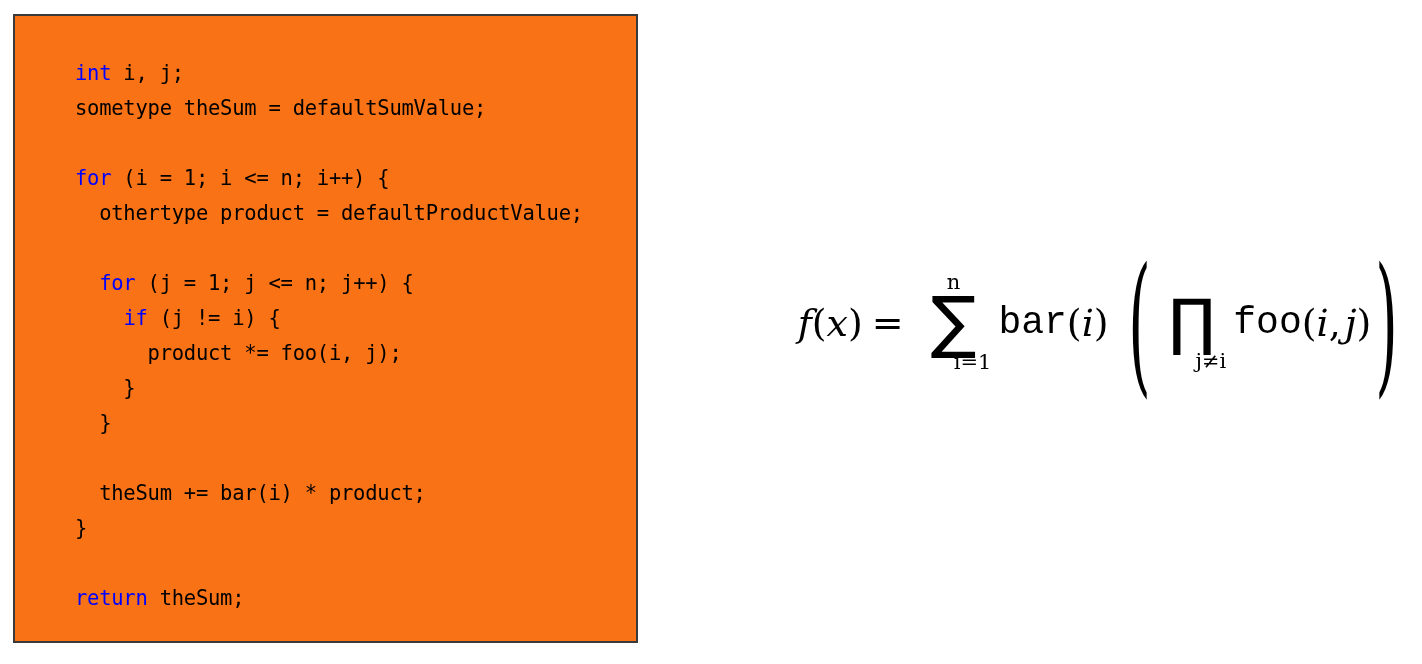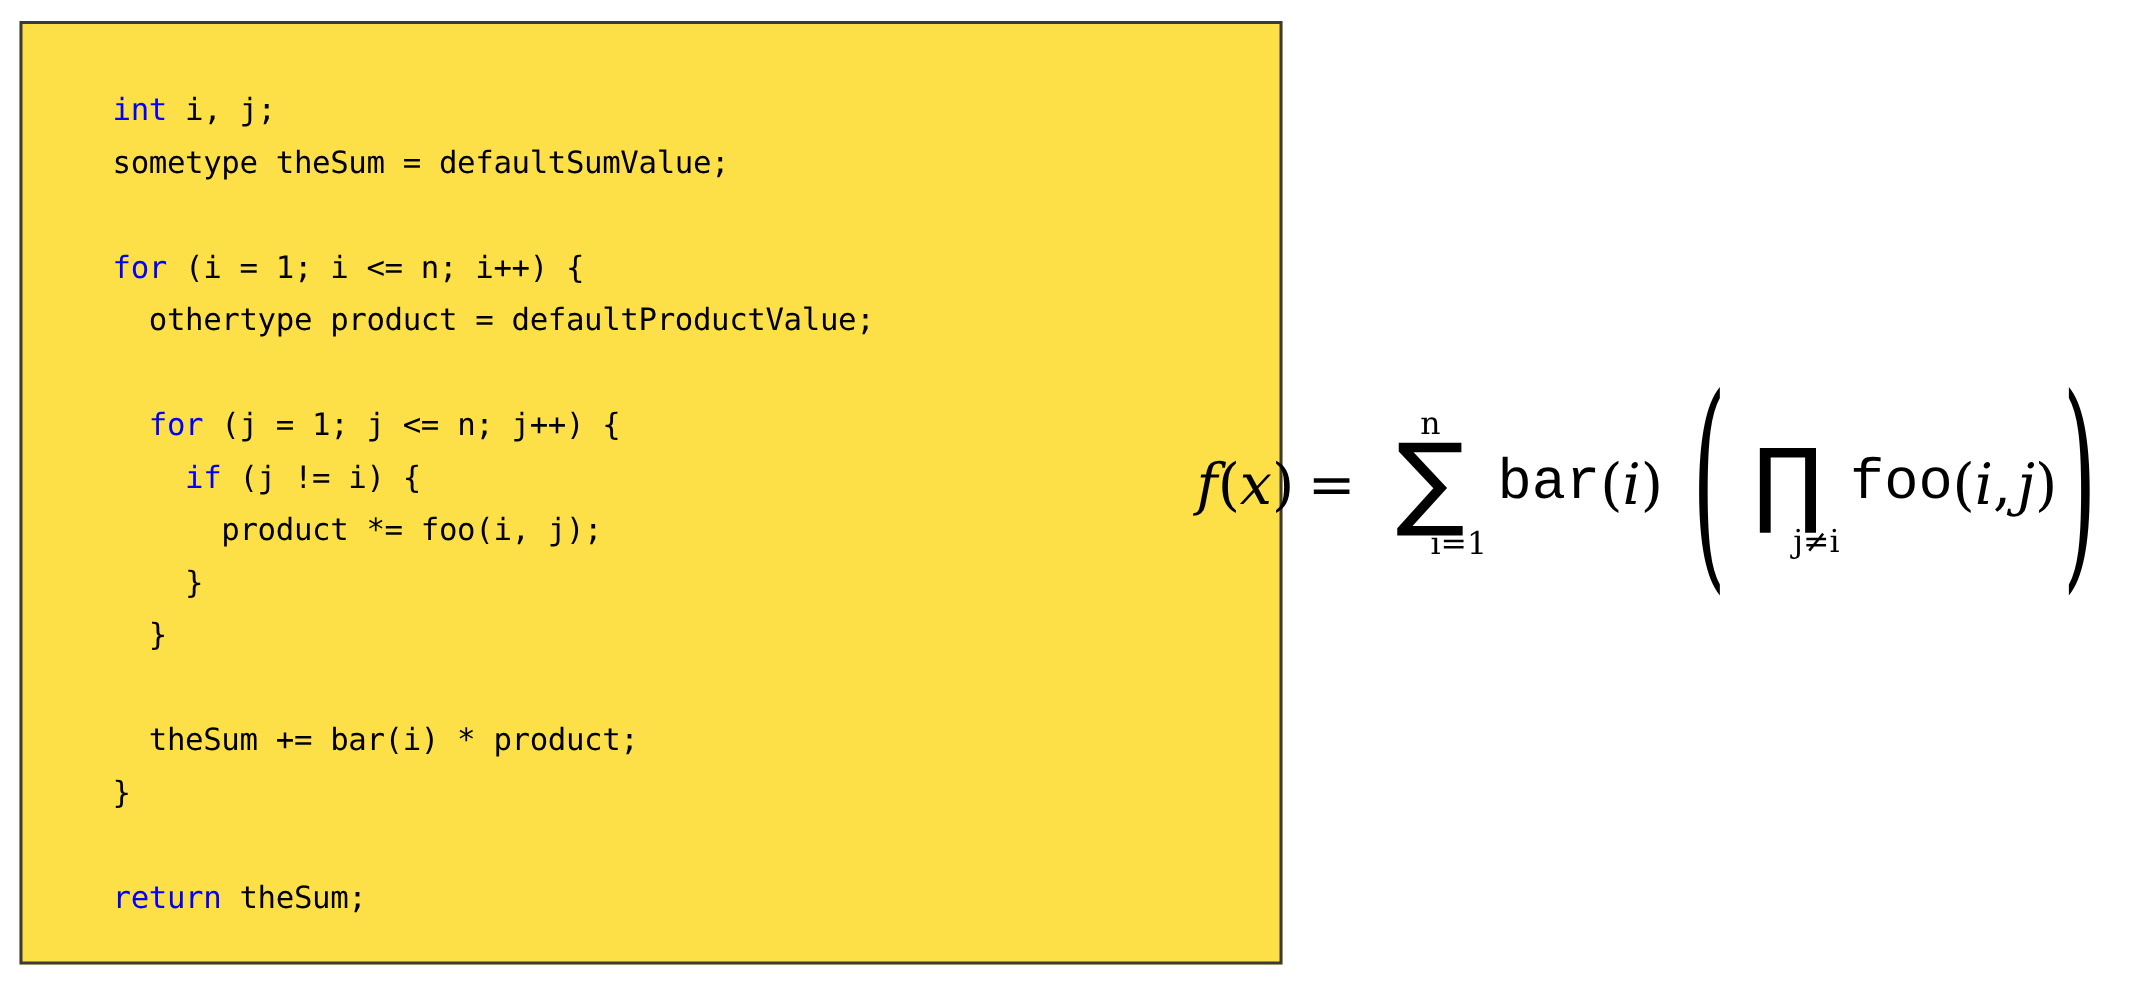--- a/index.html
+++ b/index.html
@@ -14,25 +14,25 @@
     position: relative;
     overflow: hidden;
     font-family: "DejaVu Serif", serif;
   }
 
   
   #code-panel {
     position: absolute;
     left: 13px;
     top: 14px;
-    width: 842px;
+    width: 625px;
     height: 629px;
     box-sizing: border-box;
     border: 2px solid #3a3a3a;
-    background: #fde047;
+    background: #f97316;
   }
 
   #code-listing {
     position: absolute;
     left: 60px;
     top: 40px;
     margin: 0;
     padding: 0;
     font-family: "DejaVu Sans Mono", monospace;
     font-size: 20.5px;

